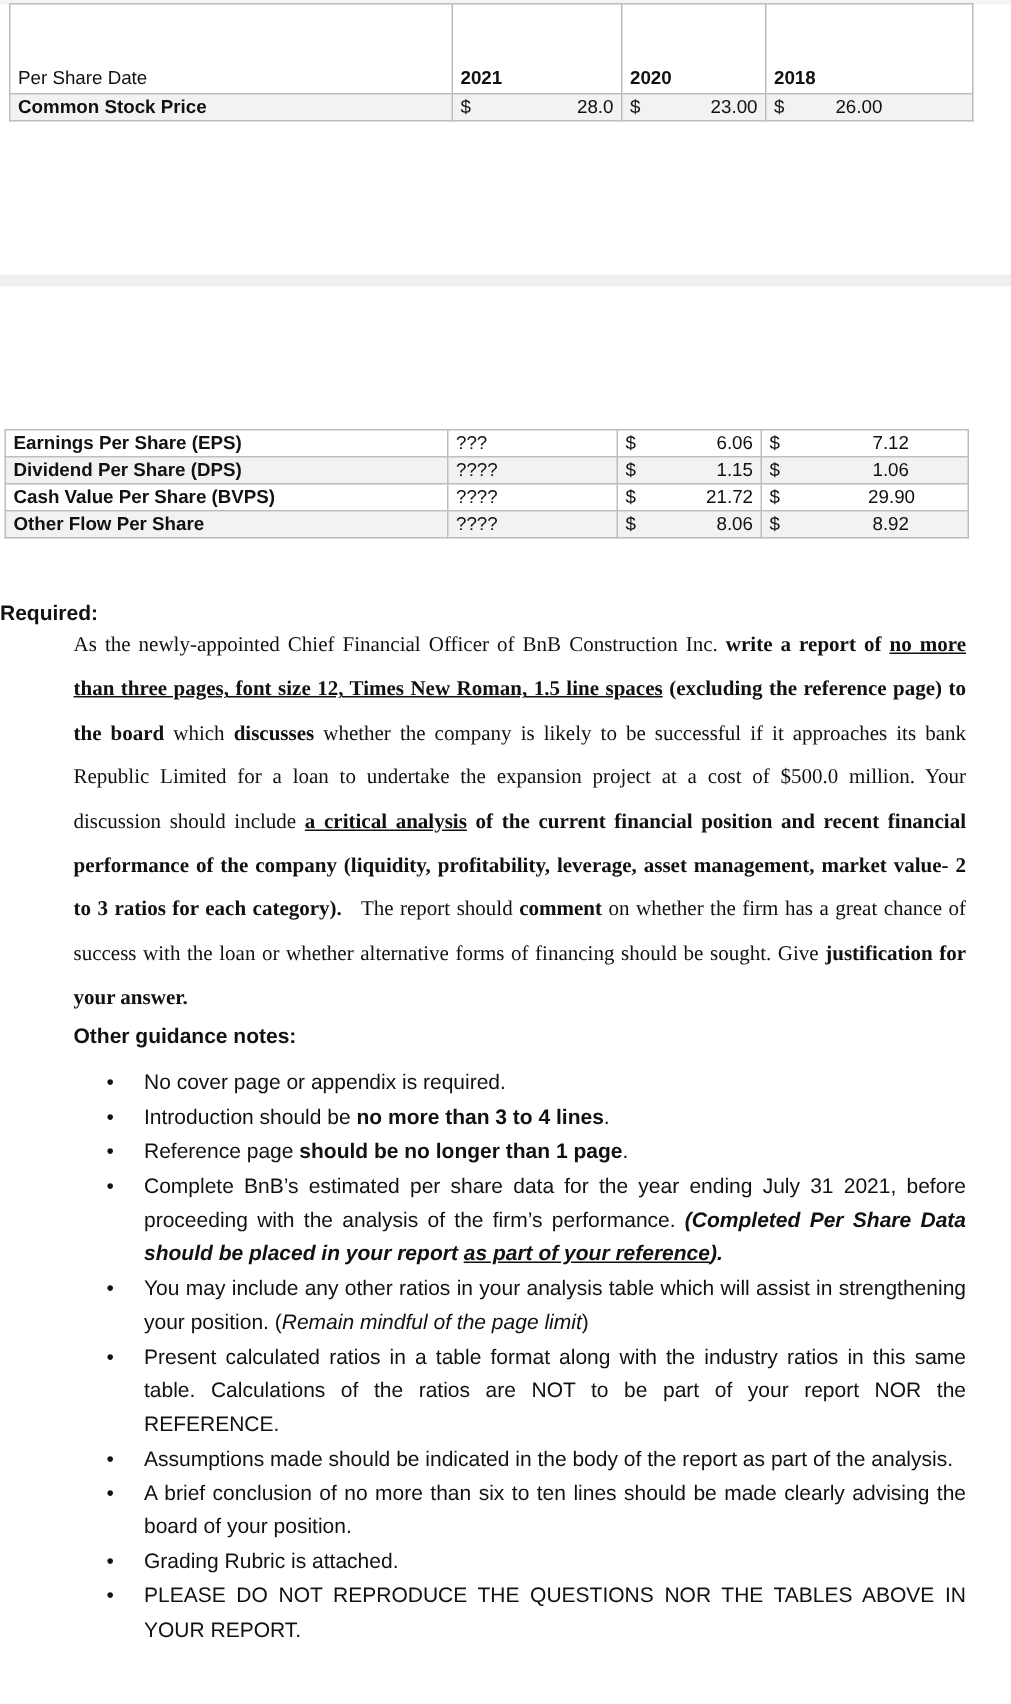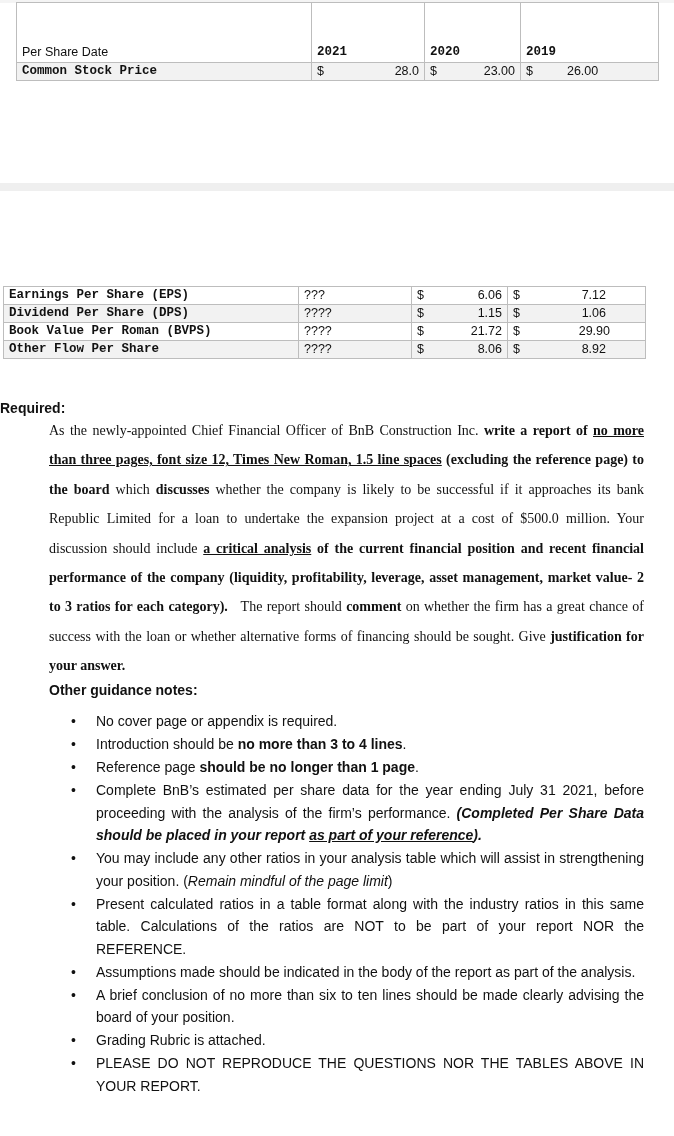--- a/index.html
+++ b/index.html
@@ -5,25 +5,25 @@
   html, body { margin: 0; padding: 0; }
   body {
     width: 674px; height: 1136px; background: #ffffff; position: relative; overflow: hidden;
     font-family: "Liberation Sans", sans-serif; color: #111;
   }
   .topline { position: absolute; left: 0; top: 0; width: 674px; height: 3px; background: #f4f4f4; }
   .band { position: absolute; left: 0; top: 183px; width: 674px; height: 8px; background: #efefef; }
 
   table.t { position: absolute; border-collapse: collapse; font-size: 12.5px; }
   table.t td { border: 1px solid #bdbdbd; padding: 0 5px; height: 17px; line-height: 17px; white-space: nowrap; }
-  .b { font-weight: bold; font-family: Liberation Mono, monospace; }
+  .b { font-weight: bold; }
   .cell { display: flex; justify-content: space-between; }
   .shade td { background: #f2f2f2; }
 
-  #t1 { left: 16px; top: 2px; }
+  #t1 { left: 6px; top: 2px; }
   #t1 td.h { height: 58px; vertical-align: bottom; padding-bottom: 1px; border-bottom: 1px solid #bdbdbd; }
   #t2 { left: 3px; top: 286px; padding-left: 20px; }
 
   .req { position: absolute; left: 0; top: 400px; font-weight: bold; font-size: 14px; }
   .para { position: absolute; left: 49px; top: 416px; width: 595px; font-size: 14px; line-height: 29.4px; text-align: justify; font-family: Liberation Serif, serif; }
   .para u { text-decoration: underline; }
   .other { position: absolute; left: 49px; top: 682px; font-weight: bold; font-size: 14px; }
   ul.notes { position: absolute; left: 49px; top: 710px; width: 595px; margin: 0; padding: 0; list-style: none; font-size: 14px; }
   ul.notes li { position: relative; padding-left: 47px; line-height: 22.5px; margin-bottom: 0.5px; text-align: justify; }
   ul.notes li .bul { position: absolute; left: 22px; top: 0; }
@@ -32,21 +32,21 @@
 <body>
 
 <div class="topline"></div>
 
 <table id="t1" class="t">
   <tbody>
       <tr>
     <td class="h" style="width:284px">Per Share Date</td>
     <td class="h b" style="width:102px">2021</td>
     <td class="h b" style="width:85px">2020</td>
-    <td class="h b" style="width:127px">2019</td>
+    <td class="h b" style="width:127px">2018</td>
   </tr>
   <tr class="shade">
     <td class="b">Common Stock Price</td>
     <td>
           <div class="cell">
             <span>$</span>
             <span>28.0</span>
           </div>
         </td>
     <td>
@@ -95,21 +95,21 @@
           </div>
         </td>
     <td>
           <div class="cell" style="padding-right:34px">
             <span>$</span>
             <span>1.06</span>
           </div>
         </td>
   </tr>
   <tr>
-    <td class="b">Book Value Per Roman (BVPS)</td>
+    <td class="b">Cash Value Per Share (BVPS)</td>
     <td>????</td>
     <td>
           <div class="cell">
             <span>$</span>
             <span>21.72</span>
           </div>
         </td>
     <td>
           <div class="cell" style="padding-right:30px">
             <span>$</span>

